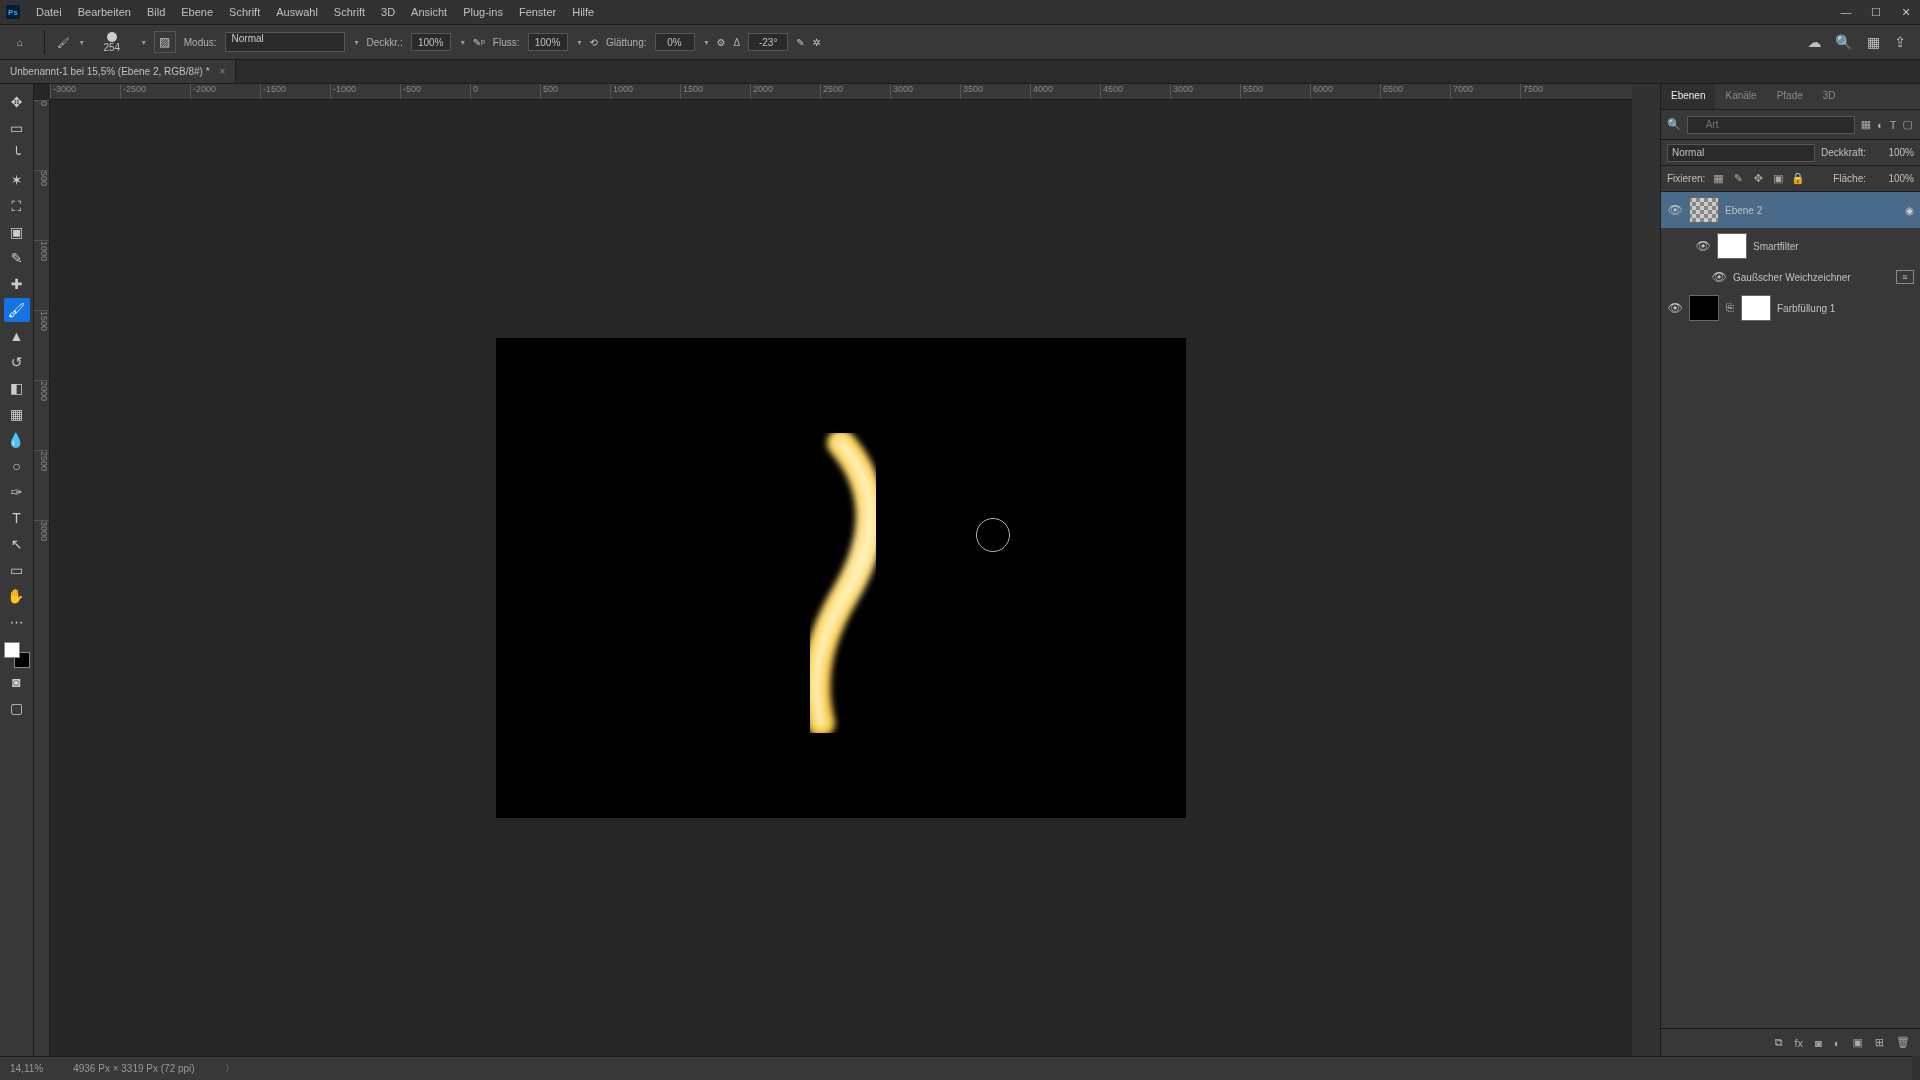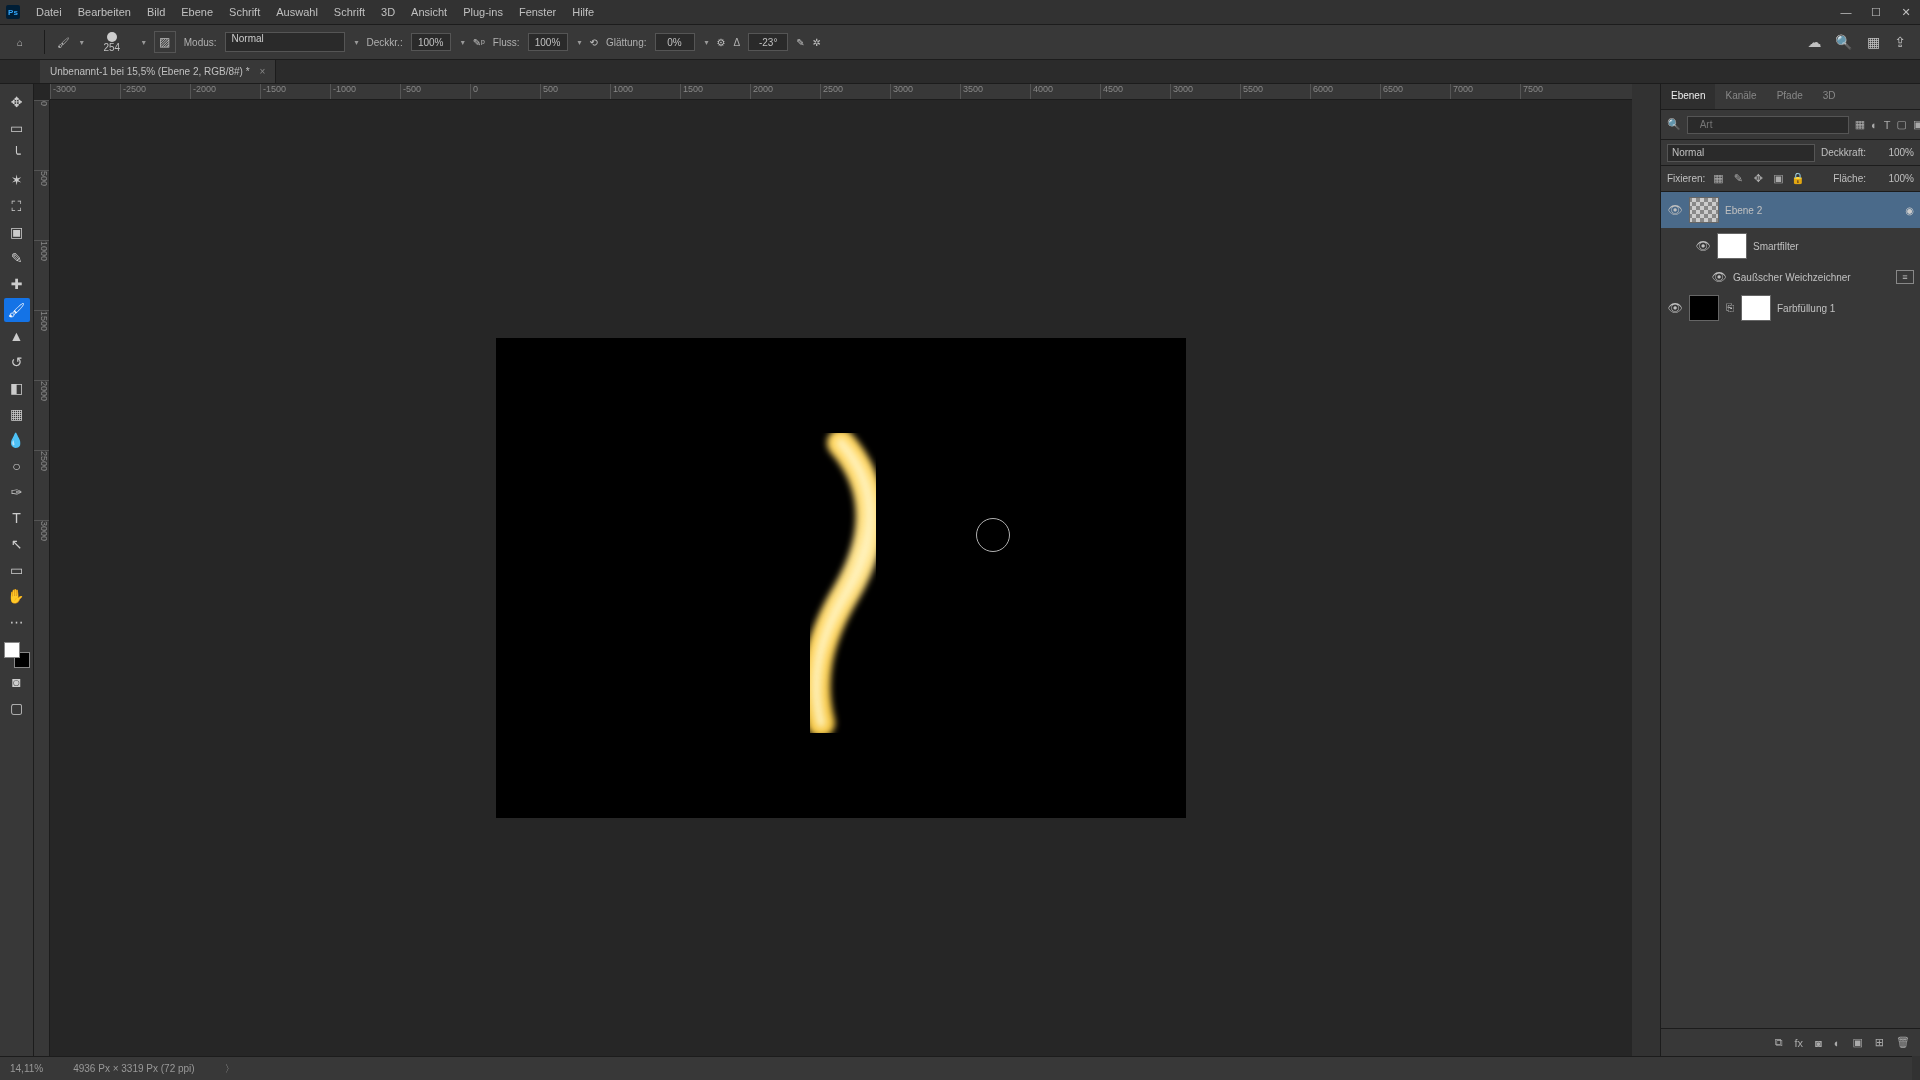--- a/index.html
+++ b/index.html
@@ -20,21 +20,21 @@
 .optionsbar .toggle { width: 22px; height: 22px; border: 1px solid #555; display: flex; align-items: center; justify-content: center; font-size: 12px; }
 .optionsbar .label { color: #b0b0b0; }
 .optionsbar select, .optionsbar .sel { background: #2a2a2a; color: #ccc; border: 1px solid #555; height: 20px; font-size: 10px; padding: 0 6px; }
 .optionsbar .numval { width: 40px; text-align: center; background: #2a2a2a; border: 1px solid #555; height: 18px; display: flex; align-items: center; justify-content: center; }
 .optionsbar .chev { font-size: 8px; color: #999; margin-left: 2px; }
 .optionsbar .right { margin-left: auto; display: flex; gap: 14px; align-items: center; padding-right: 6px; }
 .optionsbar .right div { font-size: 14px; }
 .divider-v { width: 1px; height: 24px; background: #1c1c1c; margin: 0 4px; }
 
 
-.doctab-strip { height: 24px; background: #2b2b2b; border-bottom: 1px solid #1c1c1c; display: flex; padding-left: 40px; font-size: 10px; }
+.doctab-strip { height: 24px; background: #2b2b2b; border-bottom: 1px solid #1c1c1c; display: flex; font-size: 10px; }
 .doctab { background: #383838; padding: 4px 10px; border-right: 1px solid #1c1c1c; display: flex; gap: 10px; align-items: center; }
 .doctab .close { font-size: 10px; color: #888; }
 
 
 .workspace { position: absolute; top: 84px; left: 0; right: 0; bottom: 24px; display: flex; }
 
 
 .toolbar { width: 34px; background: #383838; border-right: 1px solid #1c1c1c; display: flex; flex-direction: column; align-items: center; padding-top: 6px; gap: 2px; }
 .toolbar .tool { width: 26px; height: 24px; display: flex; align-items: center; justify-content: center; font-size: 14px; color: #ccc; border-radius: 2px; }
 .toolbar .tool.active { background: #1473e6; color: #fff; }
@@ -55,21 +55,21 @@
 
 .flame { position: absolute; left: 290px; top: 95px; width: 120px; height: 300px; }
 .flame svg { width: 100%; height: 100%; }
 
 
 .panels { width: 260px; background: #383838; border-left: 1px solid #1c1c1c; display: flex; flex-direction: column; margin-left: 28px; }
 .panel-tabs { height: 26px; border-bottom: 1px solid #1c1c1c; display: flex; font-size: 10px; }
 .panel-tabs span { padding: 6px 10px; color: #888; }
 .panel-tabs span.active { color: #eee; background: #2f2f2f; }
 .panel-search { height: 30px; display: flex; align-items: center; padding: 0 6px; gap: 6px; border-bottom: 1px solid #1c1c1c; }
-.panel-search input { flex: 1; background: #2a2a2a; border: 1px solid #555; color: #ccc; font-size: 10px; height: 18px; padding: 0 16px 0 12px; }
+.panel-search input { flex: 1; background: #2a2a2a; border: 1px solid #555; color: #ccc; font-size: 10px; height: 18px; padding: 0 16px 0 18px; }
 .panel-search .mini { font-size: 11px; color: #aaa; width: 16px; text-align: center; }
 .panel-row { height: 26px; display: flex; align-items: center; padding: 0 6px; font-size: 10px; gap: 6px; border-bottom: 1px solid #1c1c1c; }
 .panel-row .sel2 { background: #2a2a2a; border: 1px solid #555; height: 18px; flex: 1; padding: 0 4px; display: flex; align-items: center; }
 .panel-row .pct { width: 42px; text-align: right; }
 .panel-row .mini { font-size: 11px; width: 14px; text-align: center; color: #aaa; }
 
 .layer-list { flex: 1; overflow: auto; }
 .layer { display: flex; align-items: center; height: 36px; padding: 0 6px; gap: 6px; font-size: 10px; }
 .layer.selected { background: #4a6a8a; }
 .layer .eye { width: 16px; font-size: 12px; text-align: center; }

